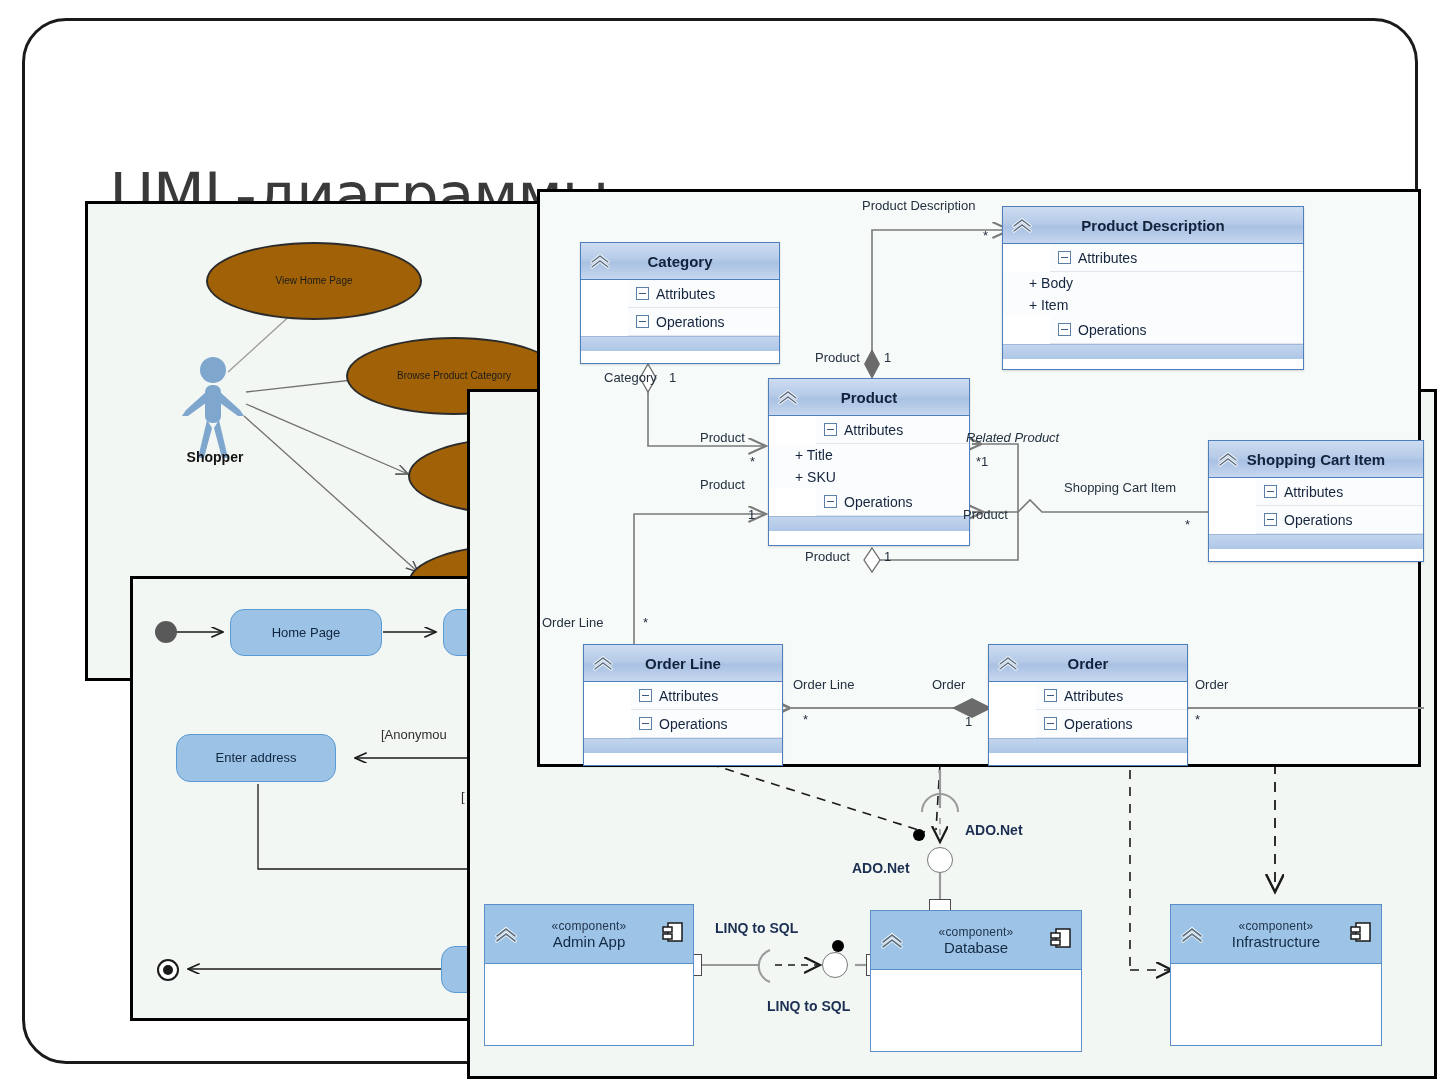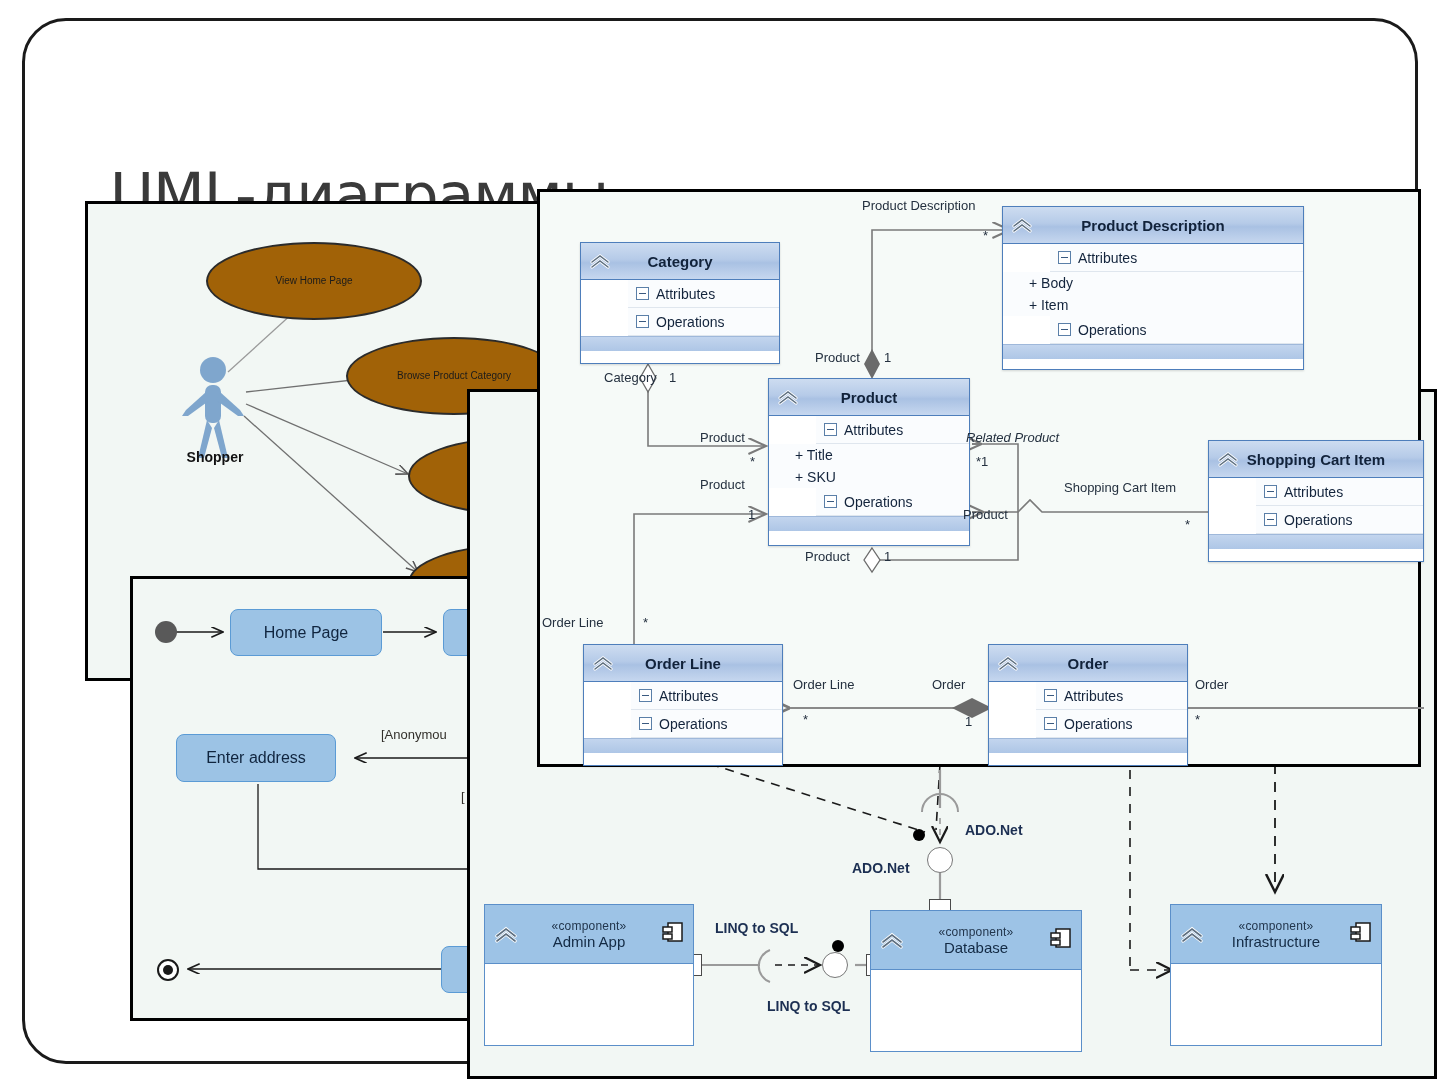--- a/index.html
+++ b/index.html
@@ -22,23 +22,23 @@
   #usecase-panel{left:60px;top:180px;width:540px;height:480px;z-index:1;}
   .ellipse{position:absolute;background:#a16207;border:2px solid #2b2b2b;border-radius:50%;
     display:flex;align-items:center;justify-content:center;text-align:center;
     font-size:10px;color:#1b1b1b;line-height:1.2;padding:4px;box-sizing:border-box;}
   #actor-shopper{position:absolute;left:90px;top:150px;width:70px;height:110px;}
   #actor-label{position:absolute;left:62px;top:245px;width:130px;text-align:center;
     font-size:14px;color:#111;font-weight:600;}
 
   
   #activity-panel{left:105px;top:555px;width:1007px;height:445px;z-index:2;}
-  .act-node{position:absolute;background:#9cc3e5;border:1px solid #5b9bd5;border-radius:8px;
+  .act-node{position:absolute;background:#9cc3e5;border:1px solid #5b9bd5;border-radius:14px;
     display:flex;align-items:center;justify-content:center;text-align:center;
-    font-size:16px;color:#10253f;line-height:1.2;padding:3px;box-sizing:border-box;}
+    font-size:13px;color:#10253f;line-height:1.2;padding:3px;box-sizing:border-box;}
   .guard{position:absolute;font-size:13px;color:#33302b;white-space:nowrap;}
   .init-node{position:absolute;width:22px;height:22px;border-radius:50%;background:#595959;}
   .final-node{position:absolute;width:22px;height:22px;border-radius:50%;
     border:2px solid #1a1a1a;background:#fff;box-sizing:border-box;}
   .final-node::after{content:"";position:absolute;left:4px;top:4px;width:10px;height:10px;
     border-radius:50%;background:#1a1a1a;}
 
   
   #component-panel{left:442px;top:368px;width:970px;height:690px;z-index:3;}
   .component-box{position:absolute;background:#ffffff;border:1px solid #5b8fc9;box-sizing:border-box;}

